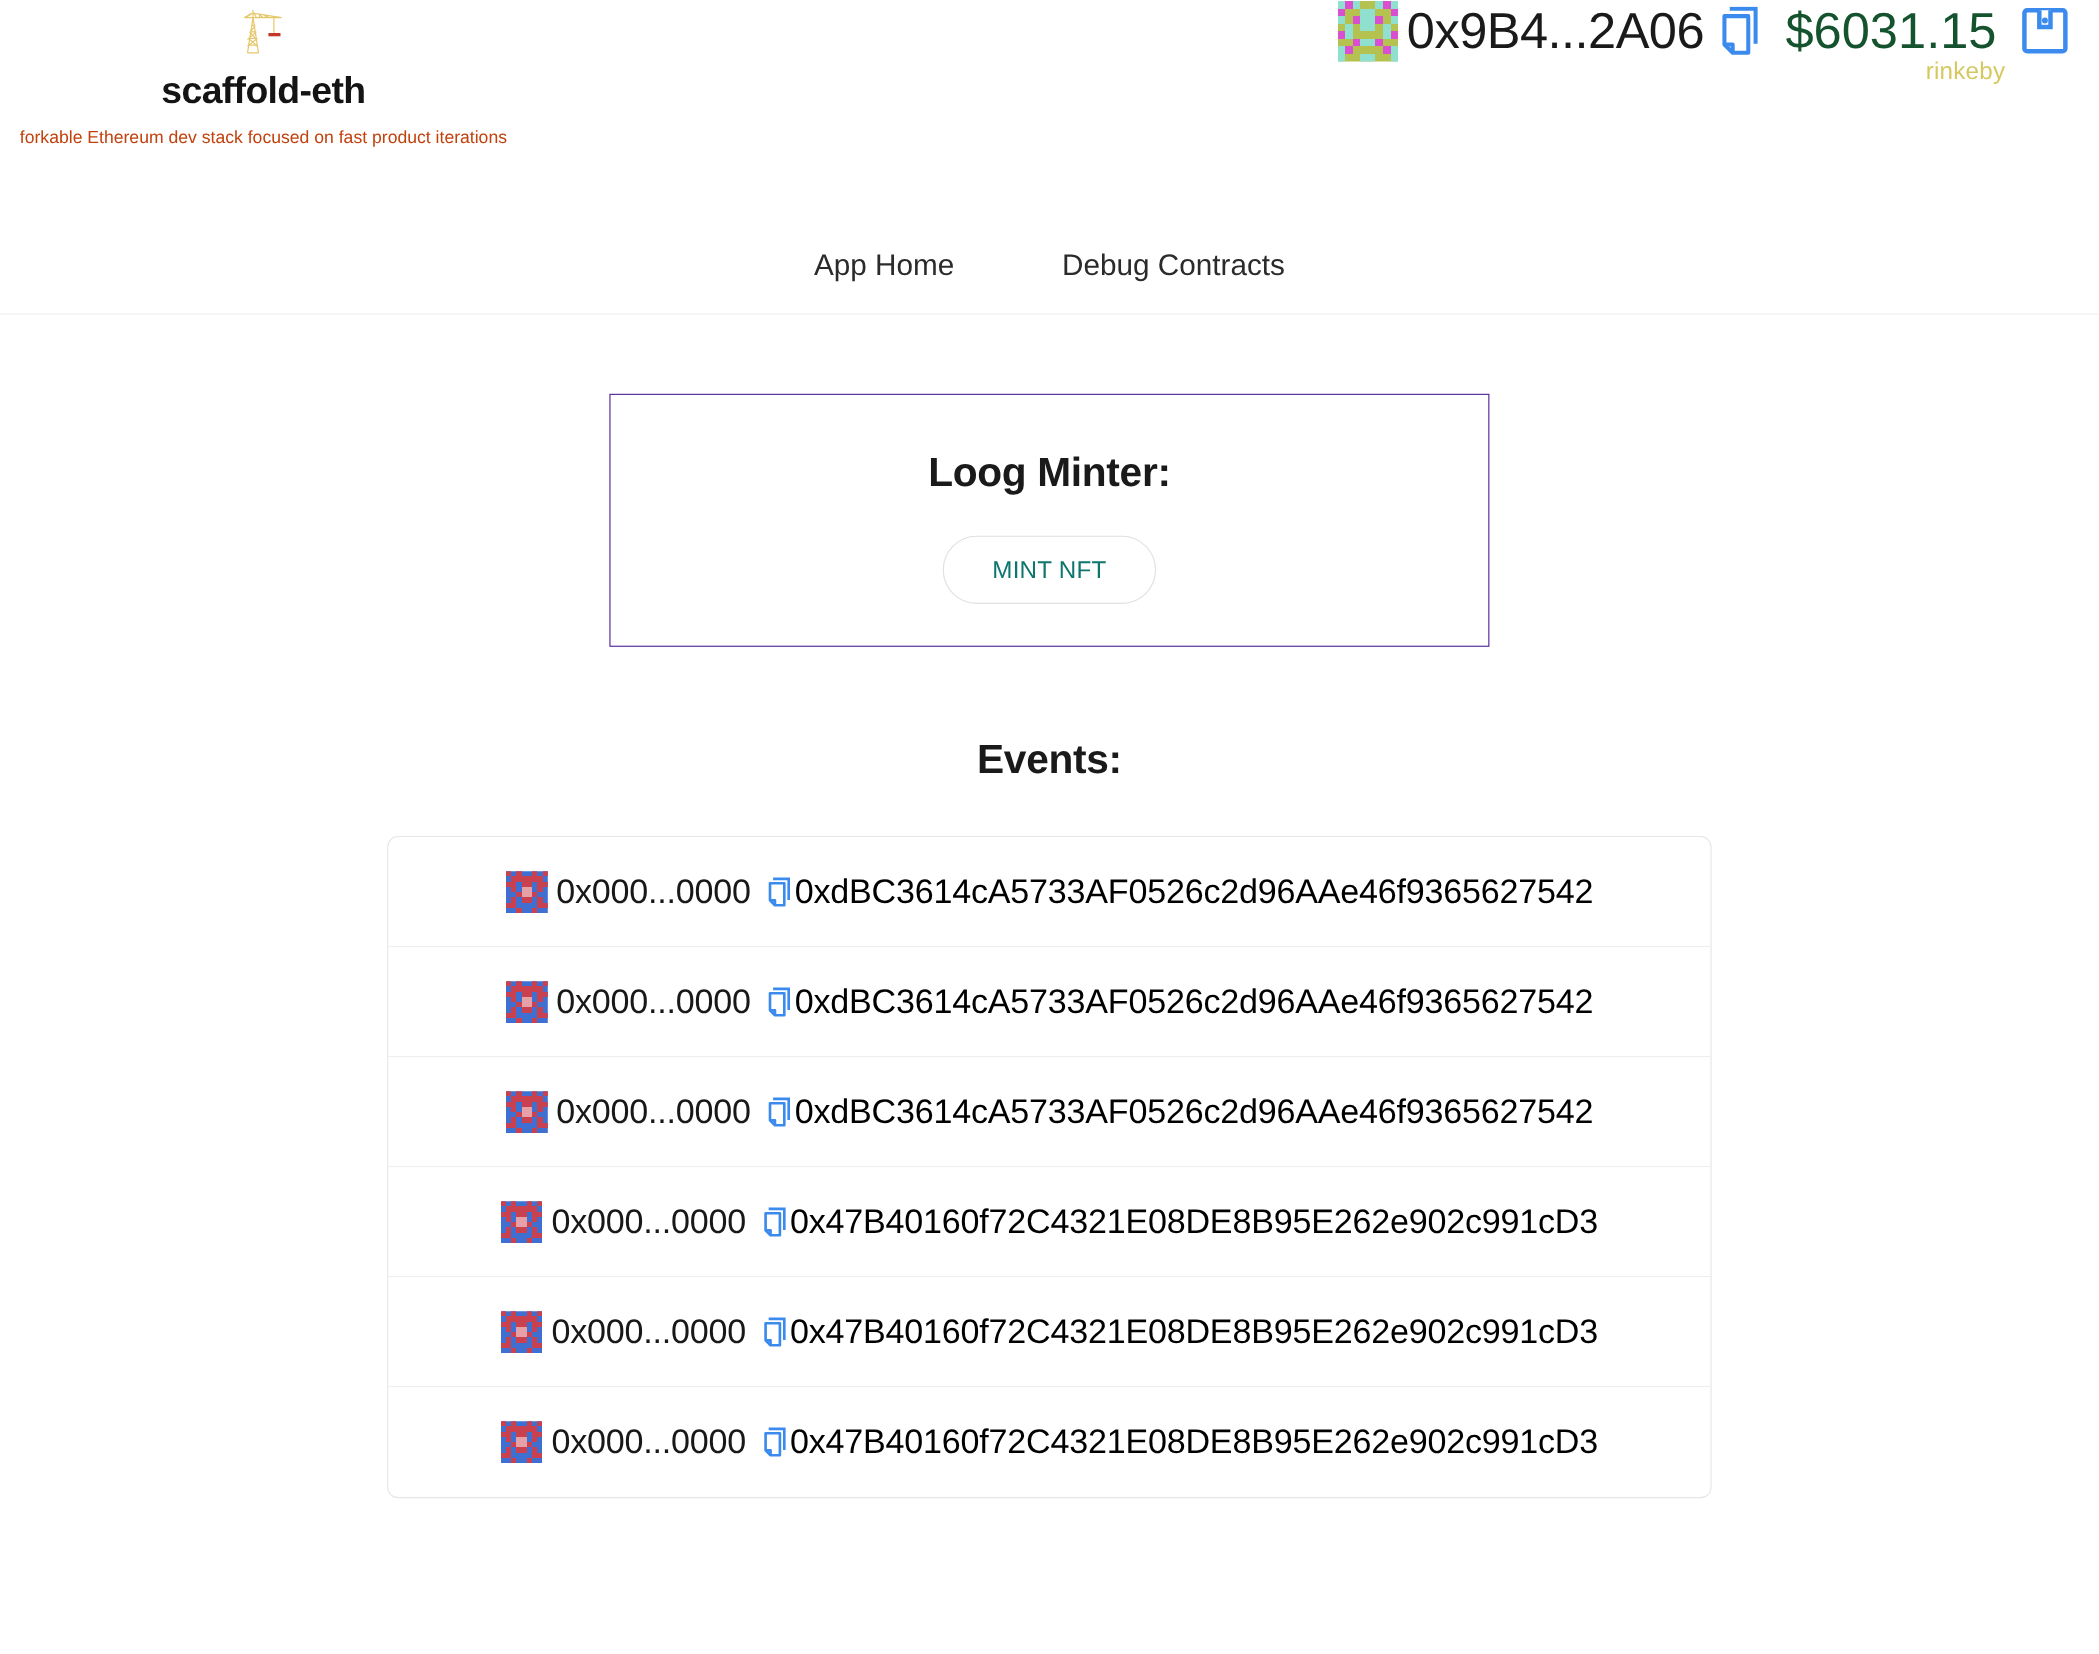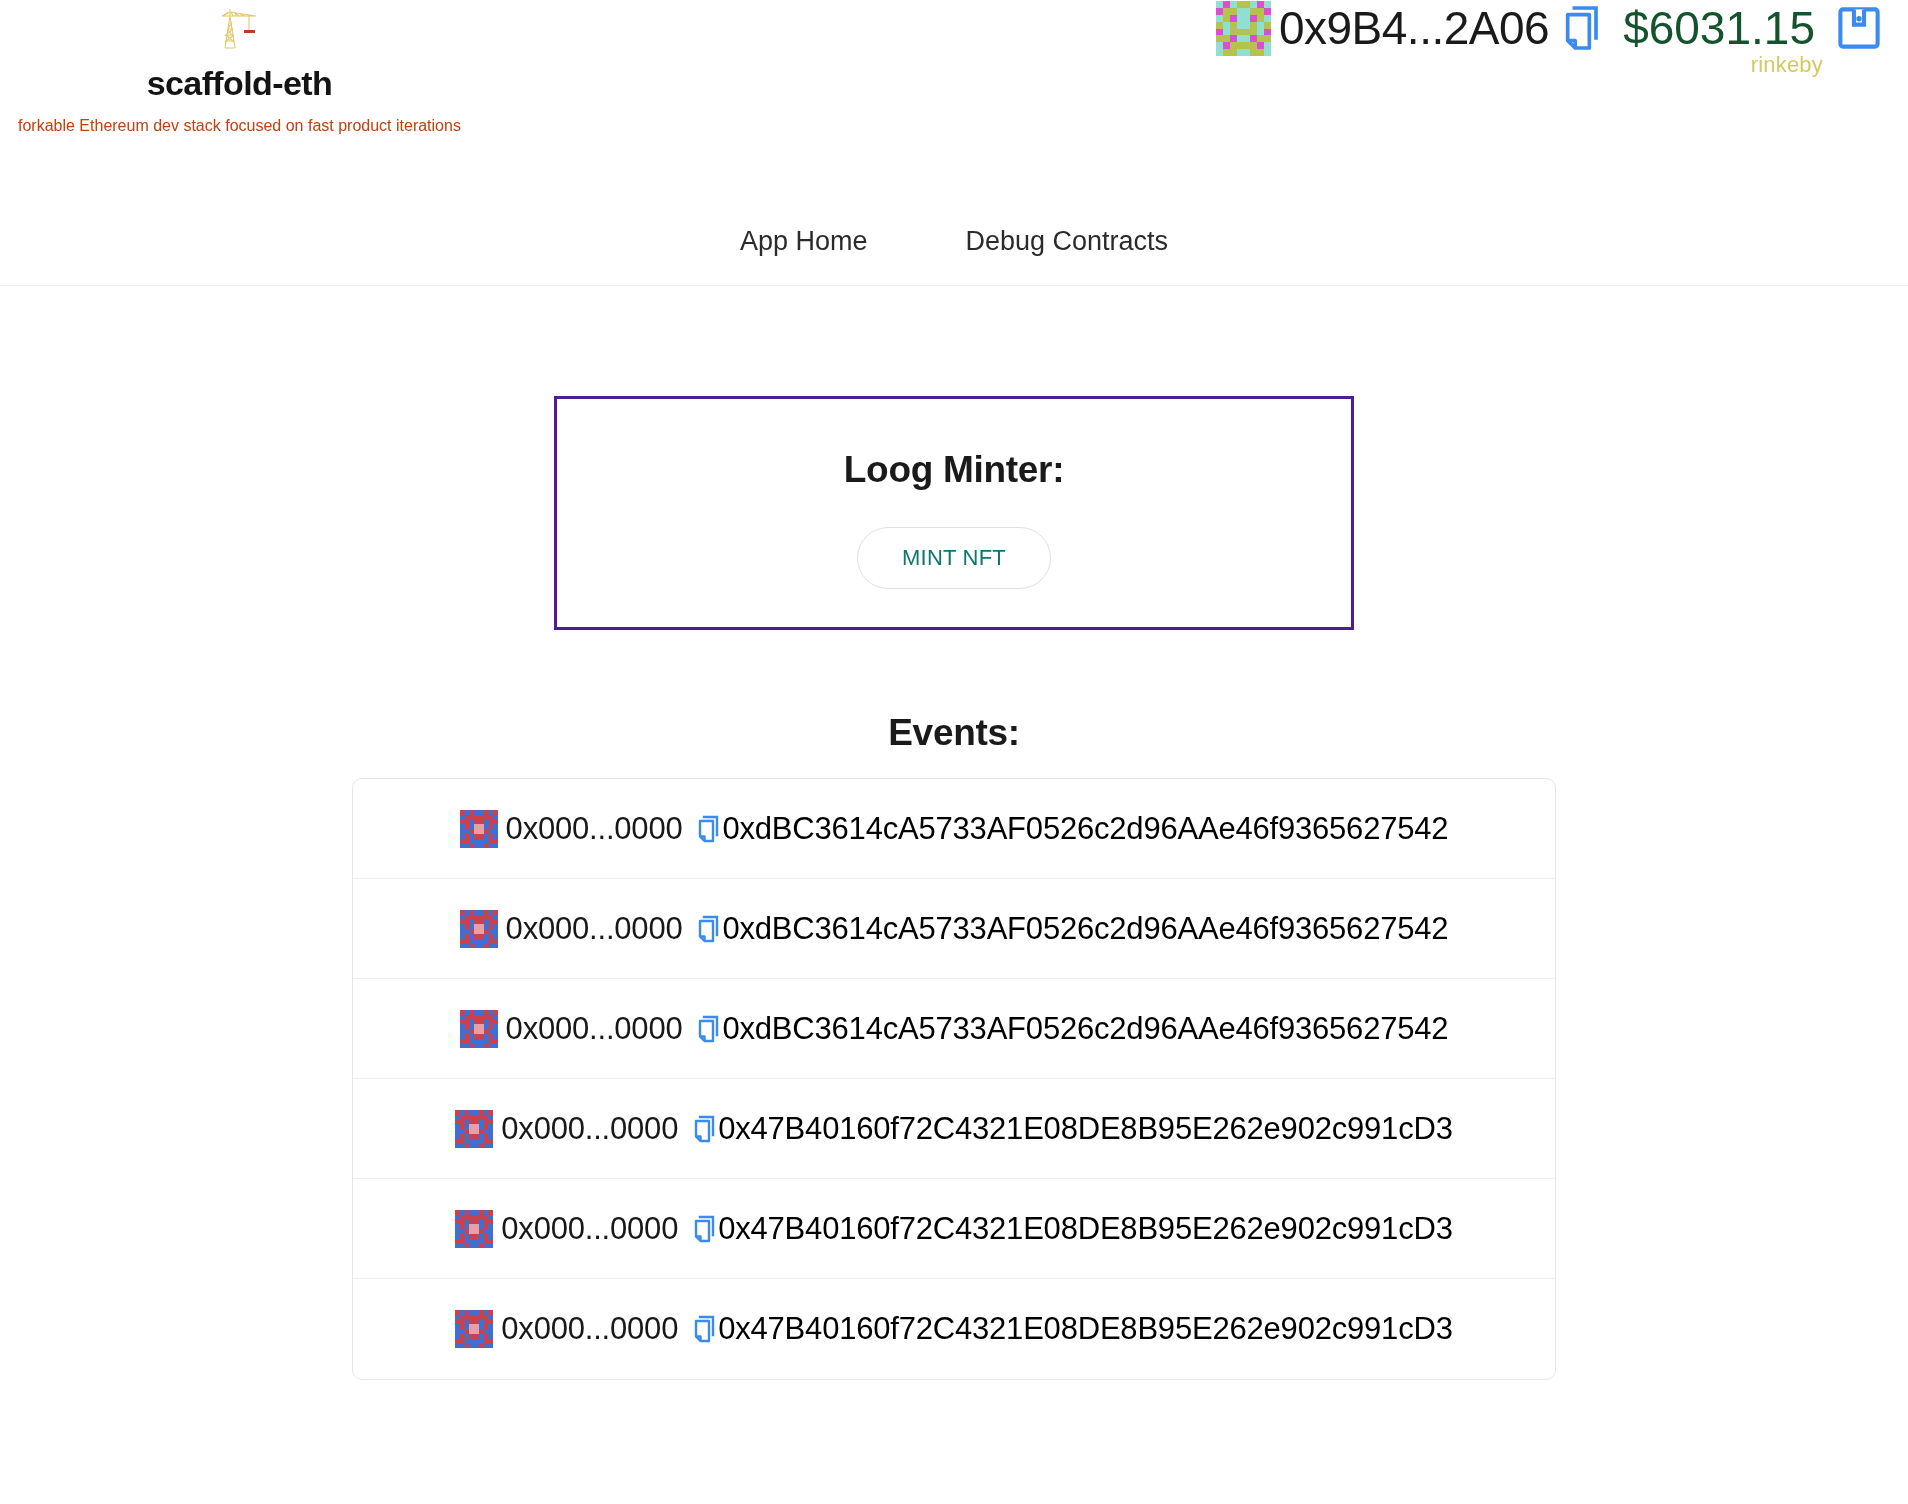--- a/index.html
+++ b/index.html
@@ -124,22 +124,22 @@
     padding: 4px 2px;
     cursor: pointer;
   }
 
   
   .main {
     padding-top: 0;
   }
   .minter-card {
     width: 800px;
-    margin: 110px auto 0 auto;
-    border: 3px solid #4c1d95;
+    margin: 72px auto 0 auto;
+    border: 1px solid #4c1d95;
     background: #fff;
     padding: 34px 0 38px 0;
     text-align: center;
   }
   .minter-title {
     font-size: 37px;
     font-weight: bold;
     color: #1a1a1a;
     margin: 16px 0 0 0;
     letter-spacing: -0.3px;
@@ -162,21 +162,21 @@
     text-align: center;
     font-size: 37px;
     font-weight: bold;
     color: #1a1a1a;
     margin: 82px 0 0 0;
     letter-spacing: -0.3px;
   }
 
   .events-list {
     width: 1204px;
-    margin: 24px auto 0 auto;
+    margin: 48px auto 0 auto;
     border: 1px solid #e6e6e6;
     border-radius: 10px;
     background: #fff;
     overflow: hidden;
   }
   .event-row {
     display: flex;
     align-items: center;
     justify-content: center;
     height: 100px;

